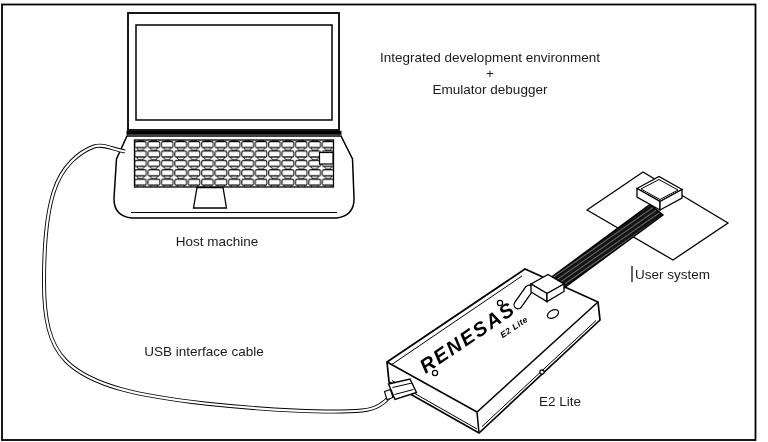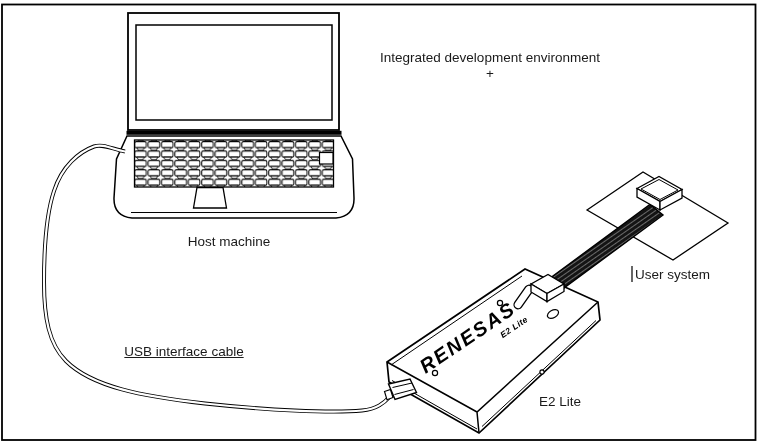--- a/index.html
+++ b/index.html
@@ -117,24 +117,25 @@
       <path d="M637,188.5 L660,201.5 L660,210 L637,197 Z" stroke-width="1.3"></path>
       <path d="M660,201.5 L682,189.5 L682,198 L660,210 Z" stroke-width="1.3"></path>
     </g>
 
     <line x1="632" y1="266" x2="632" y2="282" stroke="#000000" stroke-width="1.2"></line>
   </svg>
 
   <div class="label ide-block" style="left:338px; top:50px; width:264px;">
     <div>Integrated development environment</div>
     <div>+</div>
+    <div>Emulator debugger</div>
   </div>
 
-  <div class="label center" style="left:169px; top:234px; width:120px;">Host machine</div>
+  <div class="label center" style="left:157px; top:234px; width:120px;">Host machine</div>
 
-  <div class="label center" style="left:104px; top:344px; width:160px;text-decoration:underline;">USB interface cable</div>
+  <div class="label center" style="left:124px; top:344px; width:160px;">USB interface cable</div>
 
 
   <div class="label" style="left:635px; top:267px;">User system</div>
 
   <div class="label center" style="left:510px; top:394px; width:100px;">E2 Lite</div>
 
 </div>
 
 </body></html>

